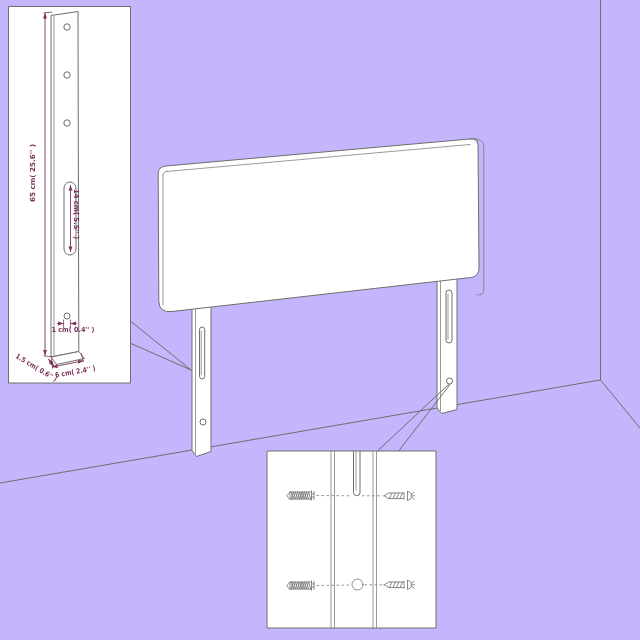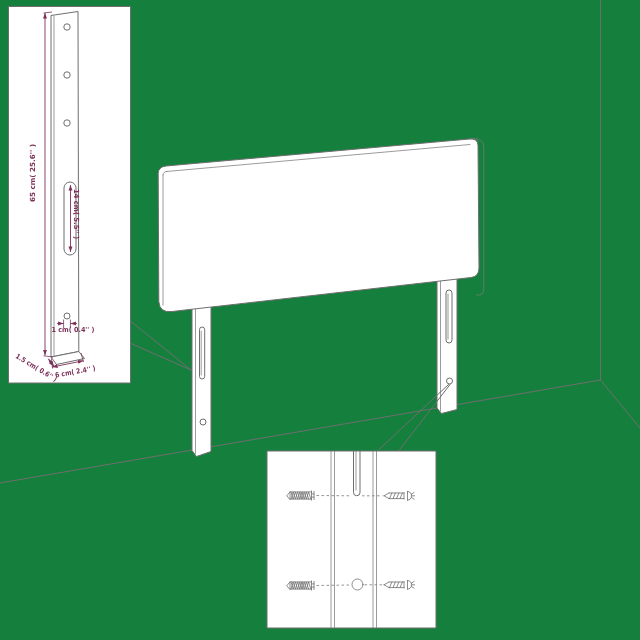--- a/index.html
+++ b/index.html
@@ -1,16 +1,16 @@
 <!DOCTYPE html>
 <html><head>
 <meta charset="utf-8">
 <style>
   html,body{margin:0;padding:0;background:#ffffff;}
-  .stage{position:relative;width:640px;height:640px;background:#15803d;overflow:hidden;}
+  .stage{position:relative;width:640px;height:640px;background:#c4b5fd;overflow:hidden;}
   svg{display:block;}
   .ln{stroke:#6e6e6e;stroke-width:1;fill:none;stroke-linecap:round;stroke-linejoin:round;}
   .lnthin{stroke:#7a7a7a;stroke-width:.75;fill:none;stroke-linecap:round;}
   .white{fill:#ffffff;stroke:#6e6e6e;stroke-width:1;stroke-linejoin:round;}
   .dim{stroke:#7d3059;stroke-width:.9;fill:none;stroke-linecap:round;}
   .dimthin{stroke:#7d3059;stroke-width:.8;fill:none;}
   .dimtext{fill:#7d3059;font:bold 7px "DejaVu Sans", sans-serif;}
   .dash{stroke:#7a7a7a;stroke-width:.8;fill:none;stroke-dasharray:2.6 2.4;}
   .hw{stroke:#6e6e6e;stroke-width:.8;fill:none;stroke-linecap:round;stroke-linejoin:round;}
 </style>

